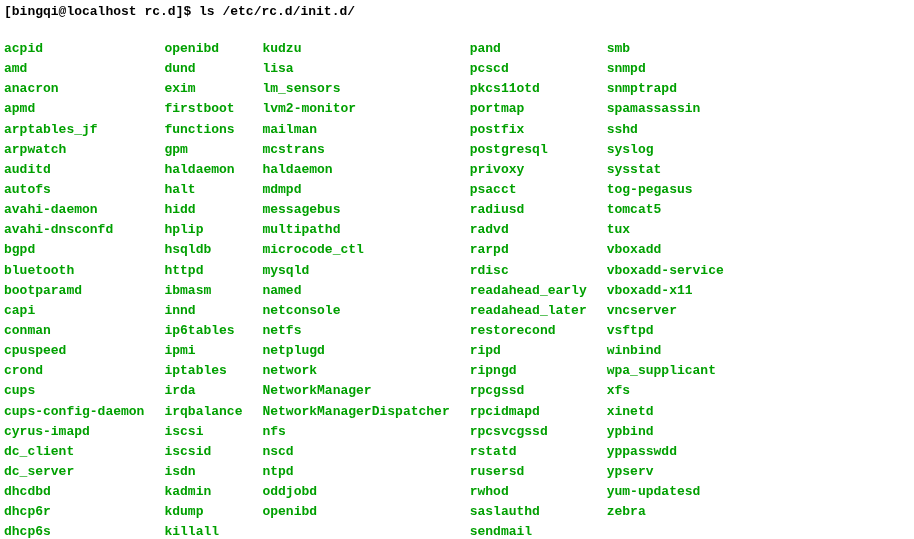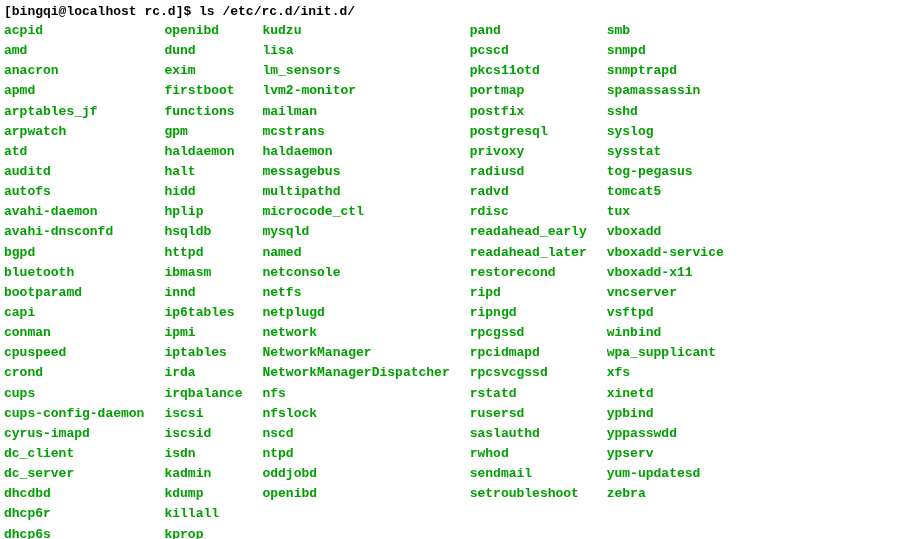--- a/index.html
+++ b/index.html
@@ -7,21 +7,21 @@
       padding: 4px;
       font-family: "Courier New", Courier, monospace;
       font-size: 13px;
       background: #ffffff;
       color: #000000;
       white-space: nowrap;
     }
     .prompt-line {
       color: #000000;
       font-weight: bold;
-      margin-bottom: 2px;
+      margin-bottom: 20px;
     }
     .listing {
       display: flex;
       gap: 0;
     }
     .col {
       display: flex;
       flex-direction: column;
       padding-right: 20px;
     }
@@ -37,21 +37,20 @@
 <div class="prompt-line">[bingqi@localhost rc.d]$ ls /etc/rc.d/init.d/</div>
 
 <div class="listing">
   <div class="col">
     <span class="entry">acpid</span>
     <span class="entry">amd</span>
     <span class="entry">anacron</span>
     <span class="entry">apmd</span>
     <span class="entry">arptables_jf</span>
     <span class="entry">arpwatch</span>
-    <span class="entry">atd</span>
     <span class="entry">auditd</span>
     <span class="entry">autofs</span>
     <span class="entry">avahi-daemon</span>
     <span class="entry">avahi-dnsconfd</span>
     <span class="entry">bgpd</span>
     <span class="entry">bluetooth</span>
     <span class="entry">bootparamd</span>
     <span class="entry">capi</span>
     <span class="entry">conman</span>
     <span class="entry">cpuspeed</span>
@@ -94,61 +93,63 @@
     <span class="entry">kprop</span>
   </div>
   <div class="col">
     <span class="entry">kudzu</span>
     <span class="entry">lisa</span>
     <span class="entry">lm_sensors</span>
     <span class="entry">lvm2-monitor</span>
     <span class="entry">mailman</span>
     <span class="entry">mcstrans</span>
     <span class="entry">haldaemon</span>
+    <span class="entry">mdmpd</span>
     <span class="entry">messagebus</span>
     <span class="entry">multipathd</span>
     <span class="entry">microcode_ctl</span>
     <span class="entry">mysqld</span>
     <span class="entry">named</span>
     <span class="entry">netconsole</span>
     <span class="entry">netfs</span>
     <span class="entry">netplugd</span>
     <span class="entry">network</span>
     <span class="entry">NetworkManager</span>
     <span class="entry">NetworkManagerDispatcher</span>
     <span class="entry">nfs</span>
-    <span class="entry">nfslock</span>
     <span class="entry">nscd</span>
     <span class="entry">ntpd</span>
     <span class="entry">oddjobd</span>
     <span class="entry">openibd</span>
   </div>
   <div class="col">
     <span class="entry">pand</span>
     <span class="entry">pcscd</span>
     <span class="entry">pkcs11otd</span>
     <span class="entry">portmap</span>
     <span class="entry">postfix</span>
     <span class="entry">postgresql</span>
     <span class="entry">privoxy</span>
+    <span class="entry">psacct</span>
     <span class="entry">radiusd</span>
     <span class="entry">radvd</span>
+    <span class="entry">rarpd</span>
     <span class="entry">rdisc</span>
     <span class="entry">readahead_early</span>
     <span class="entry">readahead_later</span>
     <span class="entry">restorecond</span>
     <span class="entry">ripd</span>
     <span class="entry">ripngd</span>
     <span class="entry">rpcgssd</span>
     <span class="entry">rpcidmapd</span>
     <span class="entry">rpcsvcgssd</span>
     <span class="entry">rstatd</span>
     <span class="entry">rusersd</span>
+    <span class="entry">rwhod</span>
     <span class="entry">saslauthd</span>
-    <span class="entry">rwhod</span>
     <span class="entry">sendmail</span>
     <span class="entry">setroubleshoot</span>
   </div>
   <div class="col">
     <span class="entry">smb</span>
     <span class="entry">snmpd</span>
     <span class="entry">snmptrapd</span>
     <span class="entry">spamassassin</span>
     <span class="entry">sshd</span>
     <span class="entry">syslog</span>

